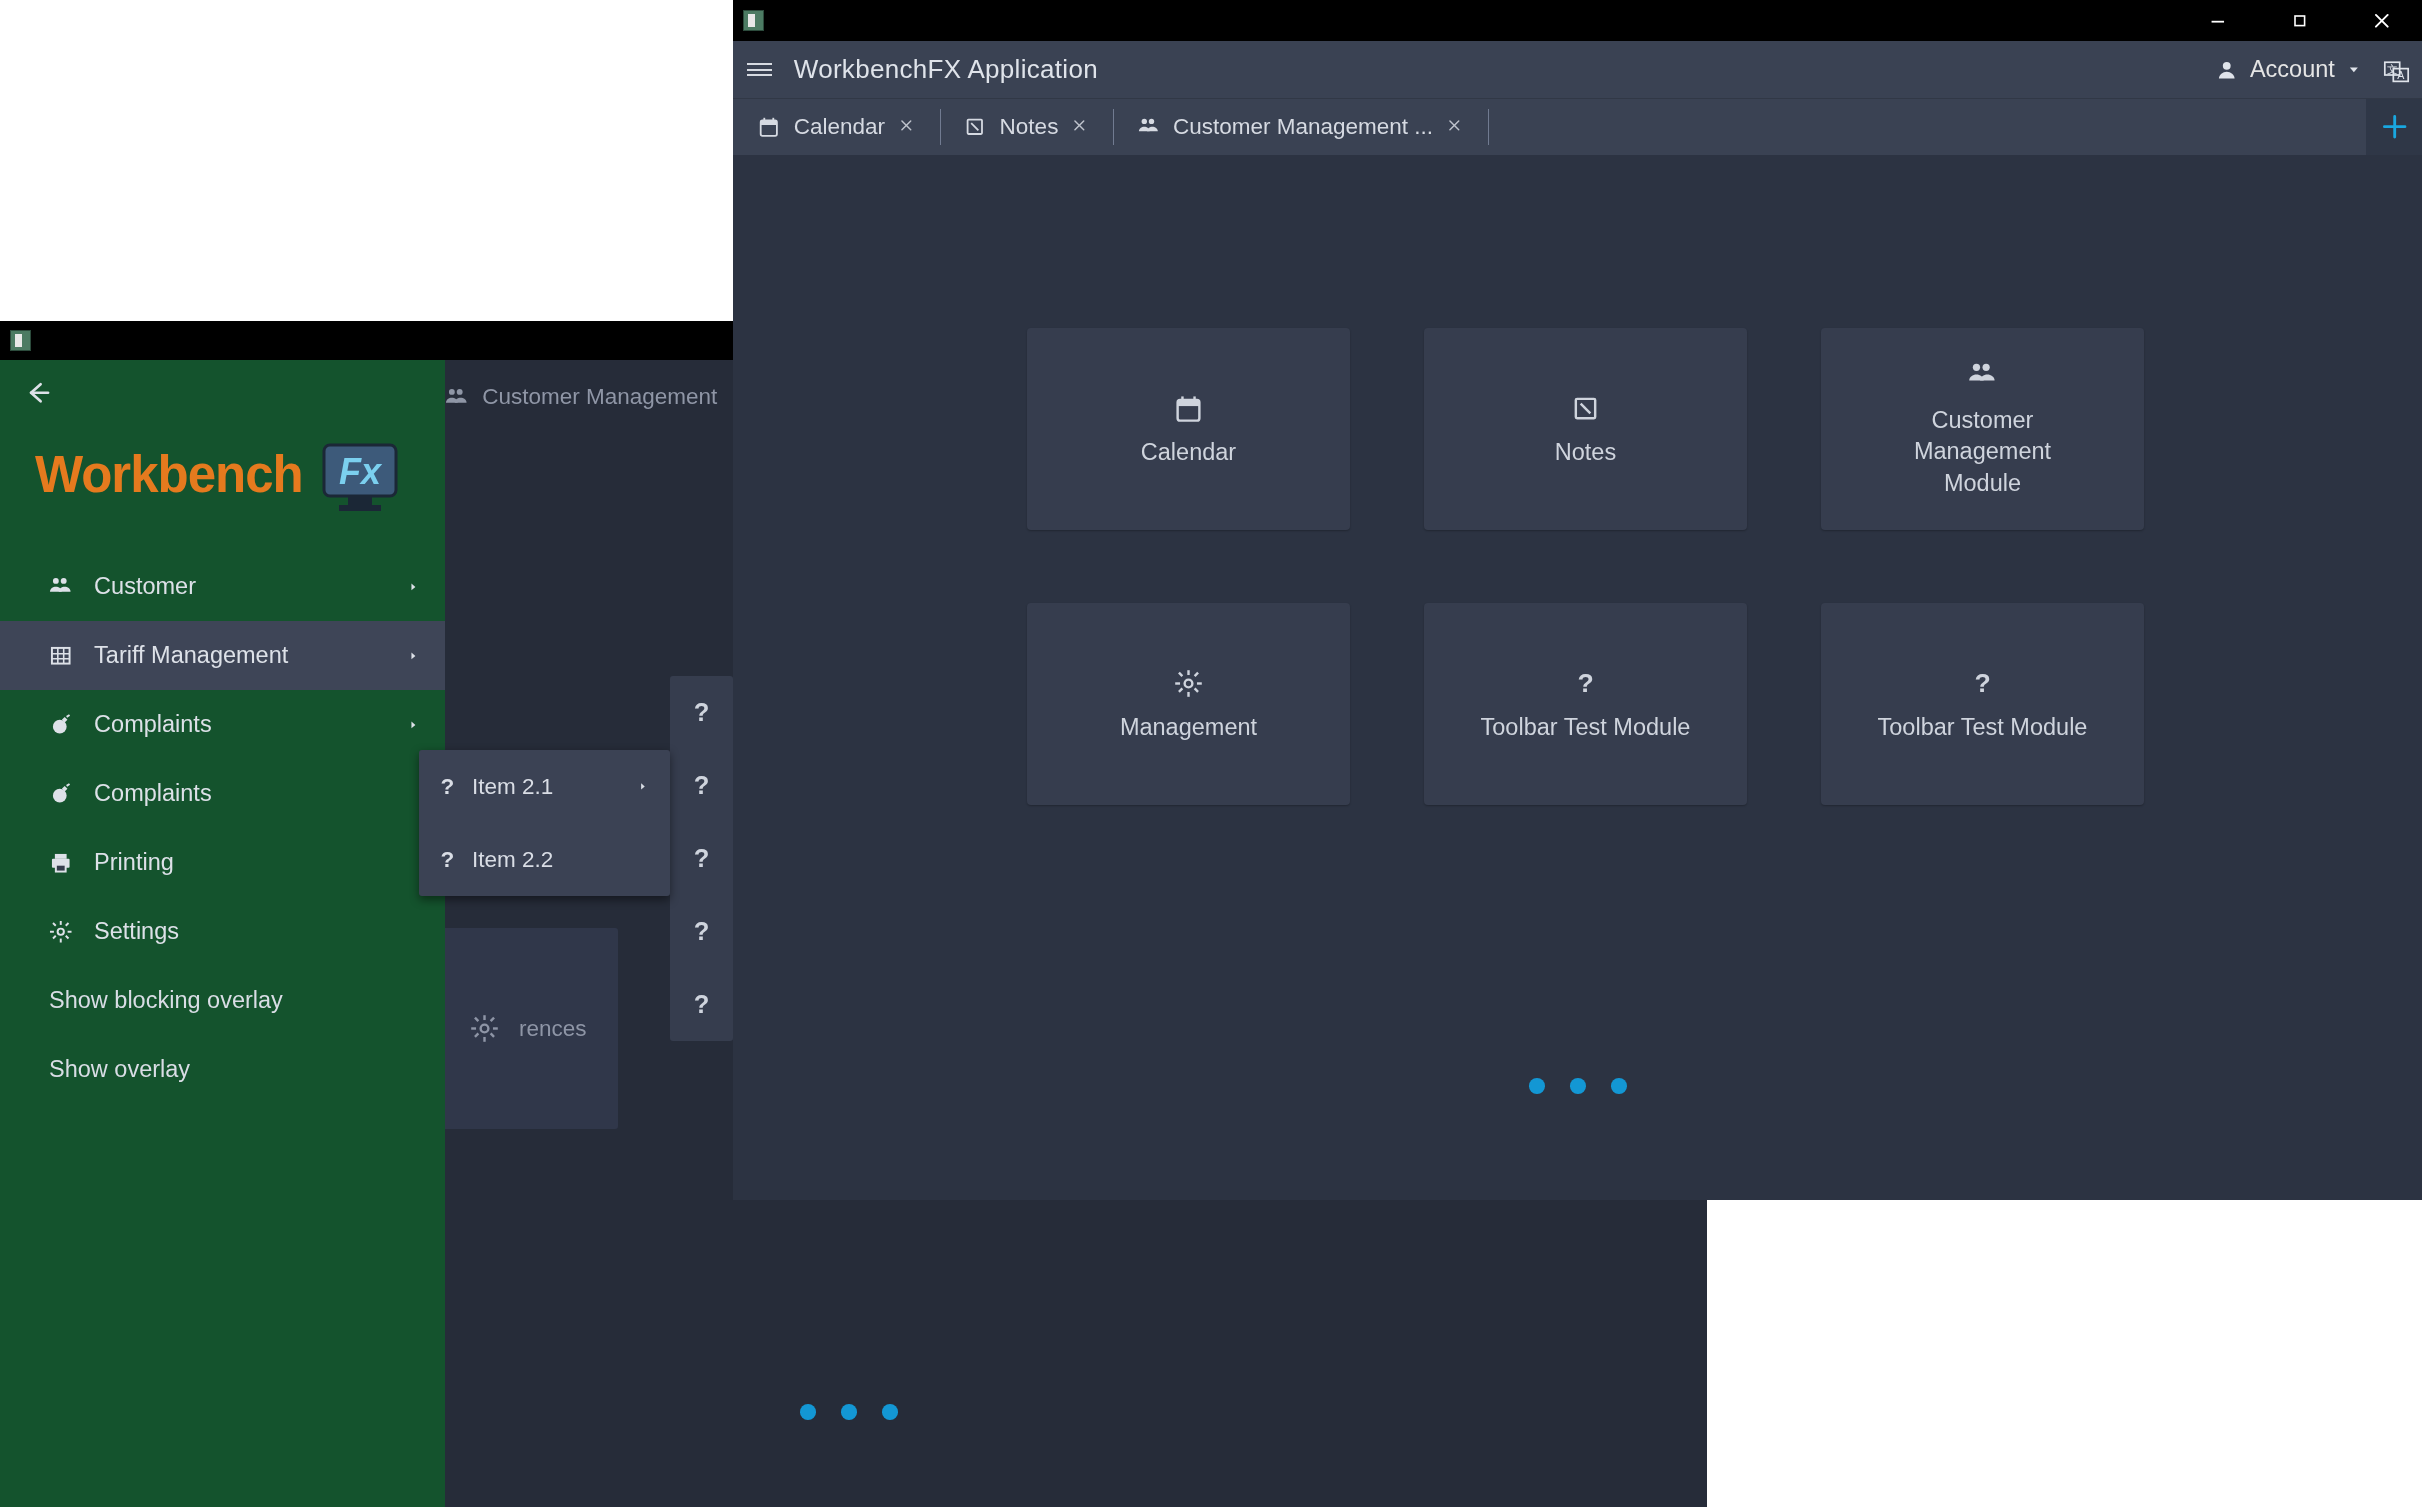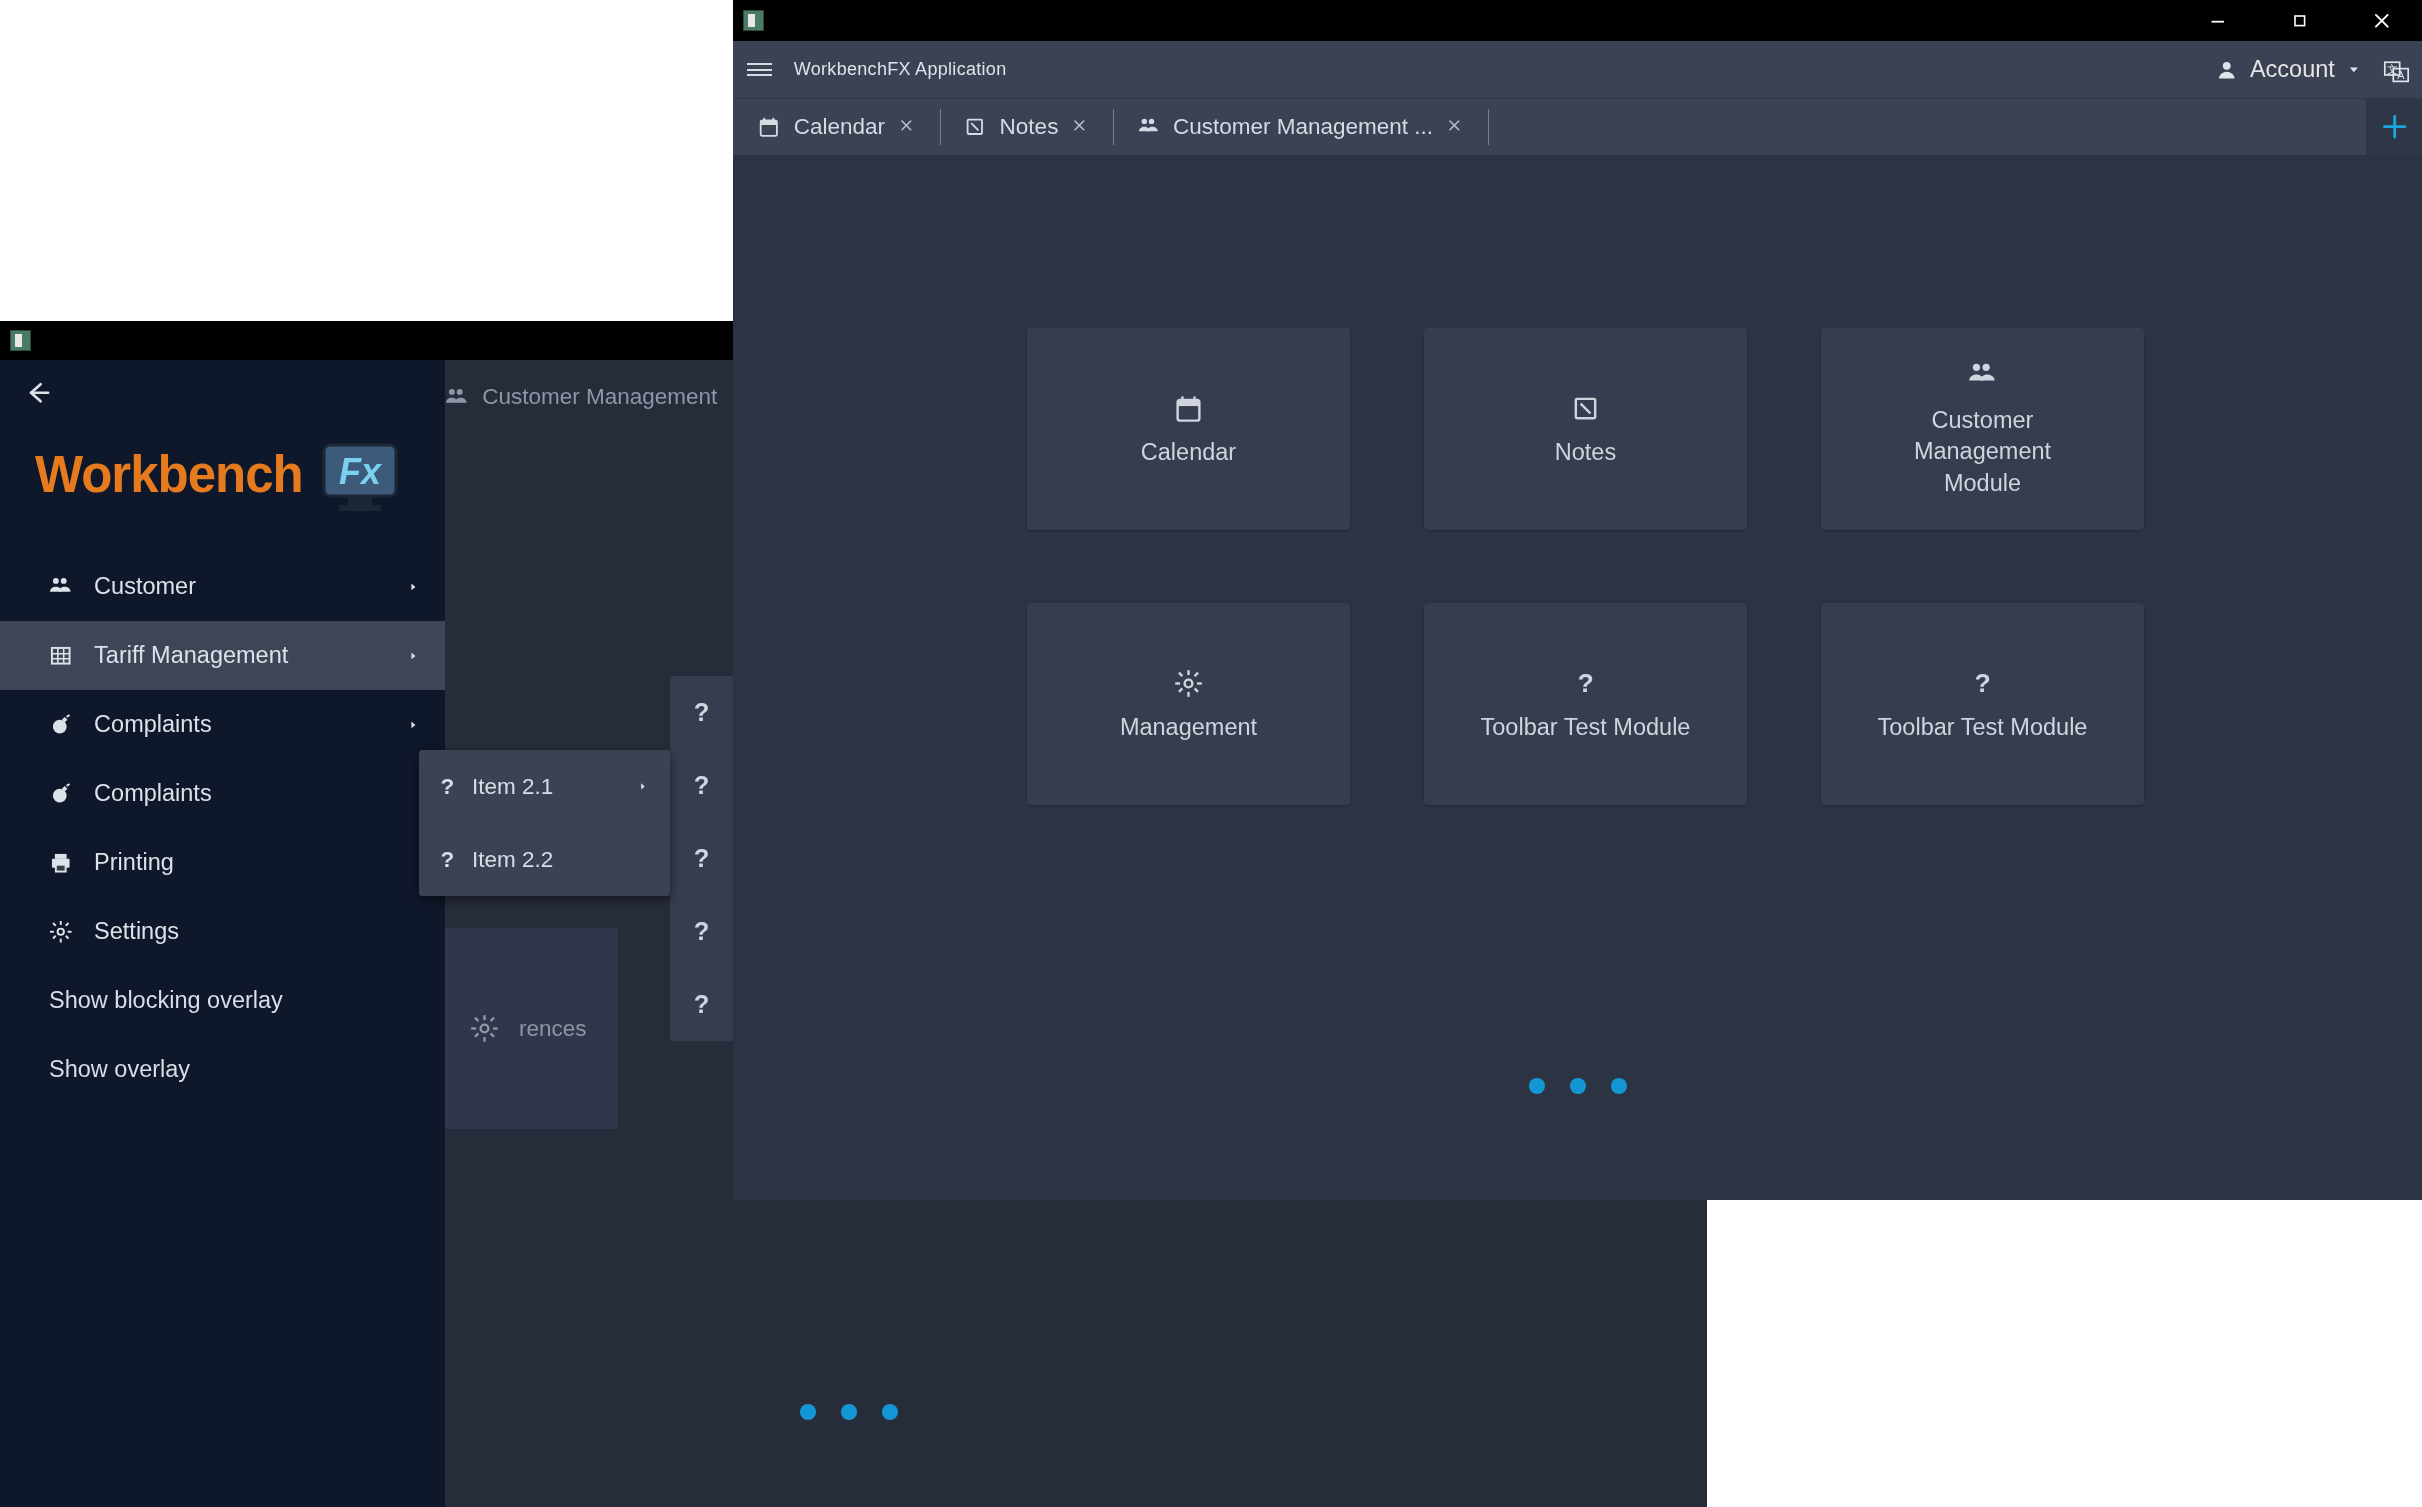--- a/index.html
+++ b/index.html
@@ -46,21 +46,21 @@
   .win1 .appbar {
     height: 57px;
     background: #3a4253;
     display: flex; align-items: center;
     padding: 0 13.7px 0 13.7px;
     color: #d7dbe2;
     gap: 21.6px;
   }
   .hamburger { display:flex; flex-direction:column; gap:3.9px; width:25.5px; padding:3.9px 0; }
   .hamburger span { height:2px; background:#d7dbe2; }
-  .appbar .title { font-size: 18px; color:#dfe3ea; letter-spacing:0.3px; }
+  .appbar .title { font-size: 26px; color:#dfe3ea; letter-spacing:0.3px; }
   .appbar .spacer { flex:1; }
   .account { display:flex; align-items:center; gap:11.8px; font-size:23.5px; color:#e5e5e5; }
   .lang-ico { width:27.4px; height:23.5px; position:relative; }
 
   .win1 .tabbar {
     height: 57px;
     background: #3a4253;
     display: flex; align-items: stretch;
     padding-left: 5.9px;
     border-top: 1px solid rgba(0,0,0,.15);
@@ -164,21 +164,21 @@
   }
   .win2 .pager2 .dot {
     width:15.7px; height:15.7px; border-radius:50%;
     background:#1397d4;
   }
 
   
   .drawer {
     position:absolute; left:0; top:0;
     width:445px; height:100%;
-    background:#0f172a;
+    background:#14532d;
     color:#d9dde5;
   }
   .drawer .back {
     padding: 19.6px 23.5px 0 23.5px;
   }
   .drawer .logo {
     padding: 33px 27.4px 41px 35px;
     display:flex; align-items:center; gap:13.7px;
   }
   .drawer .logo .word {

